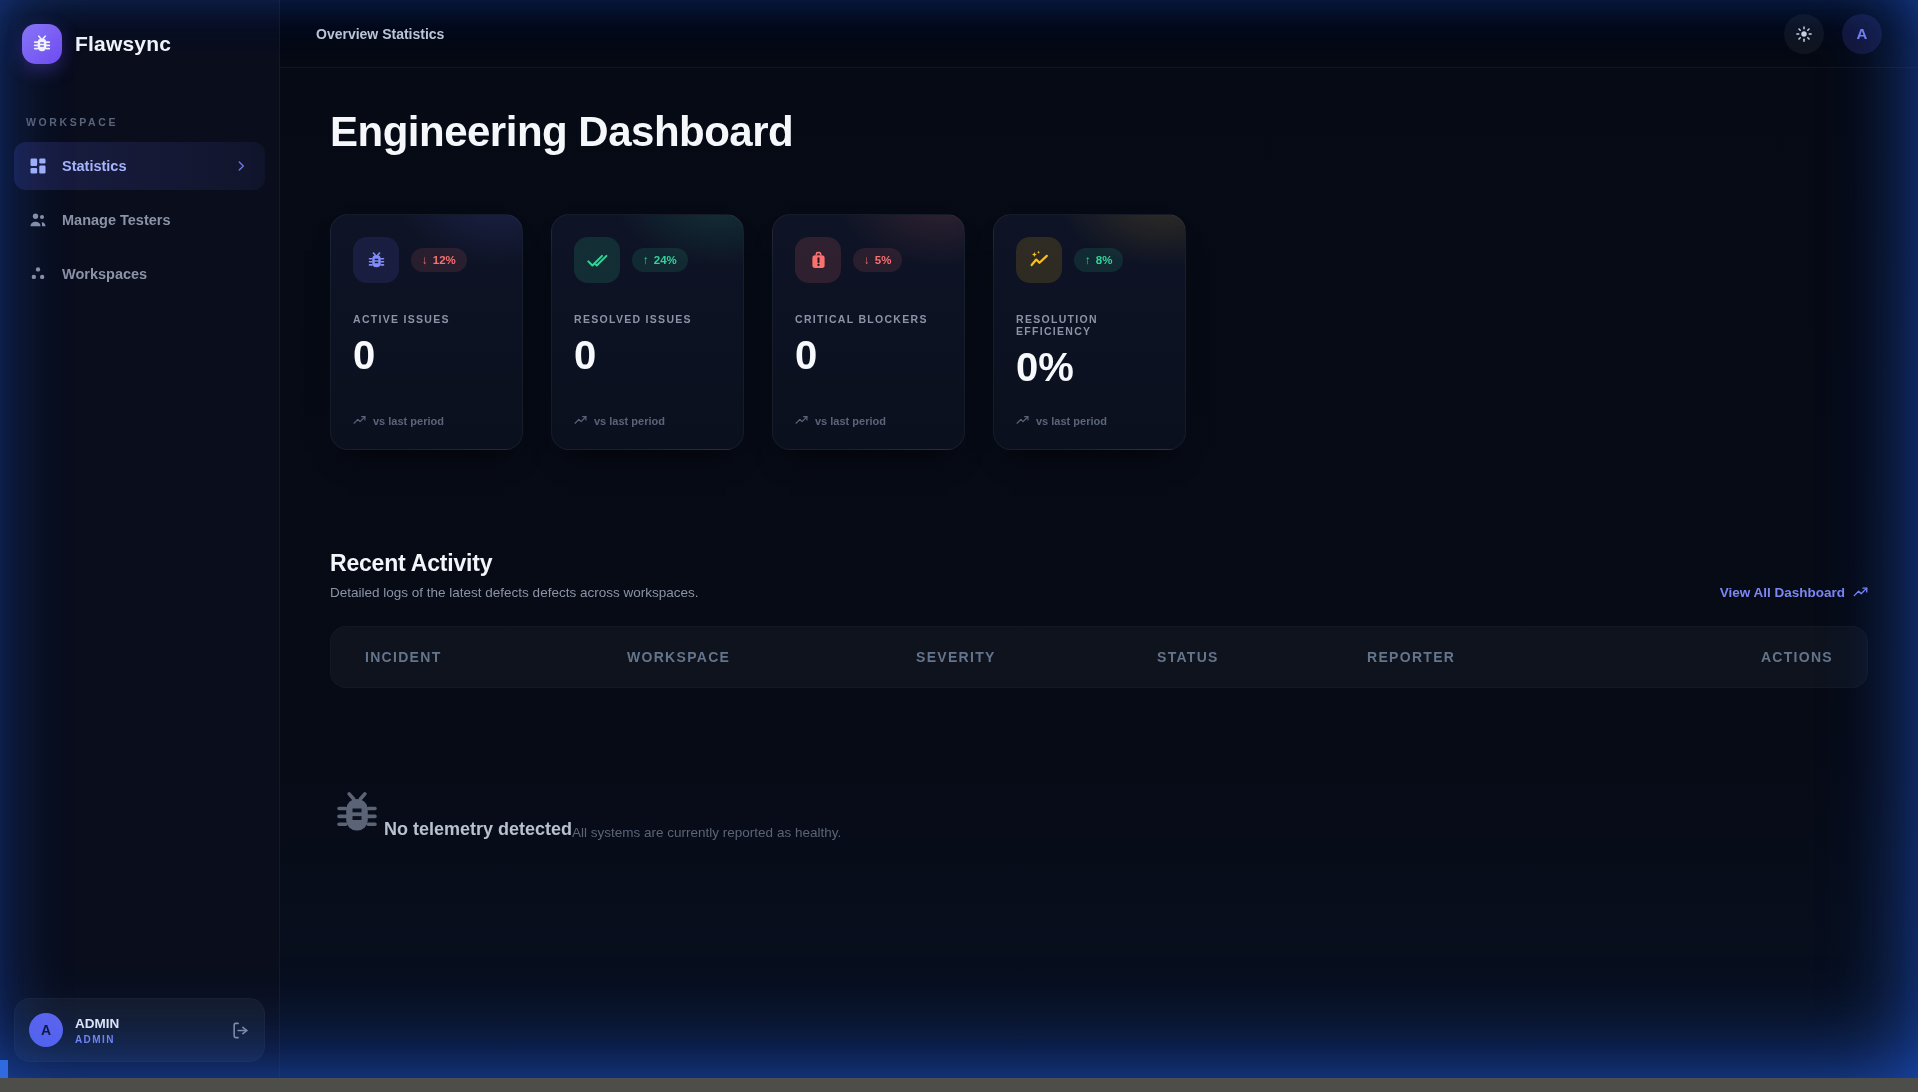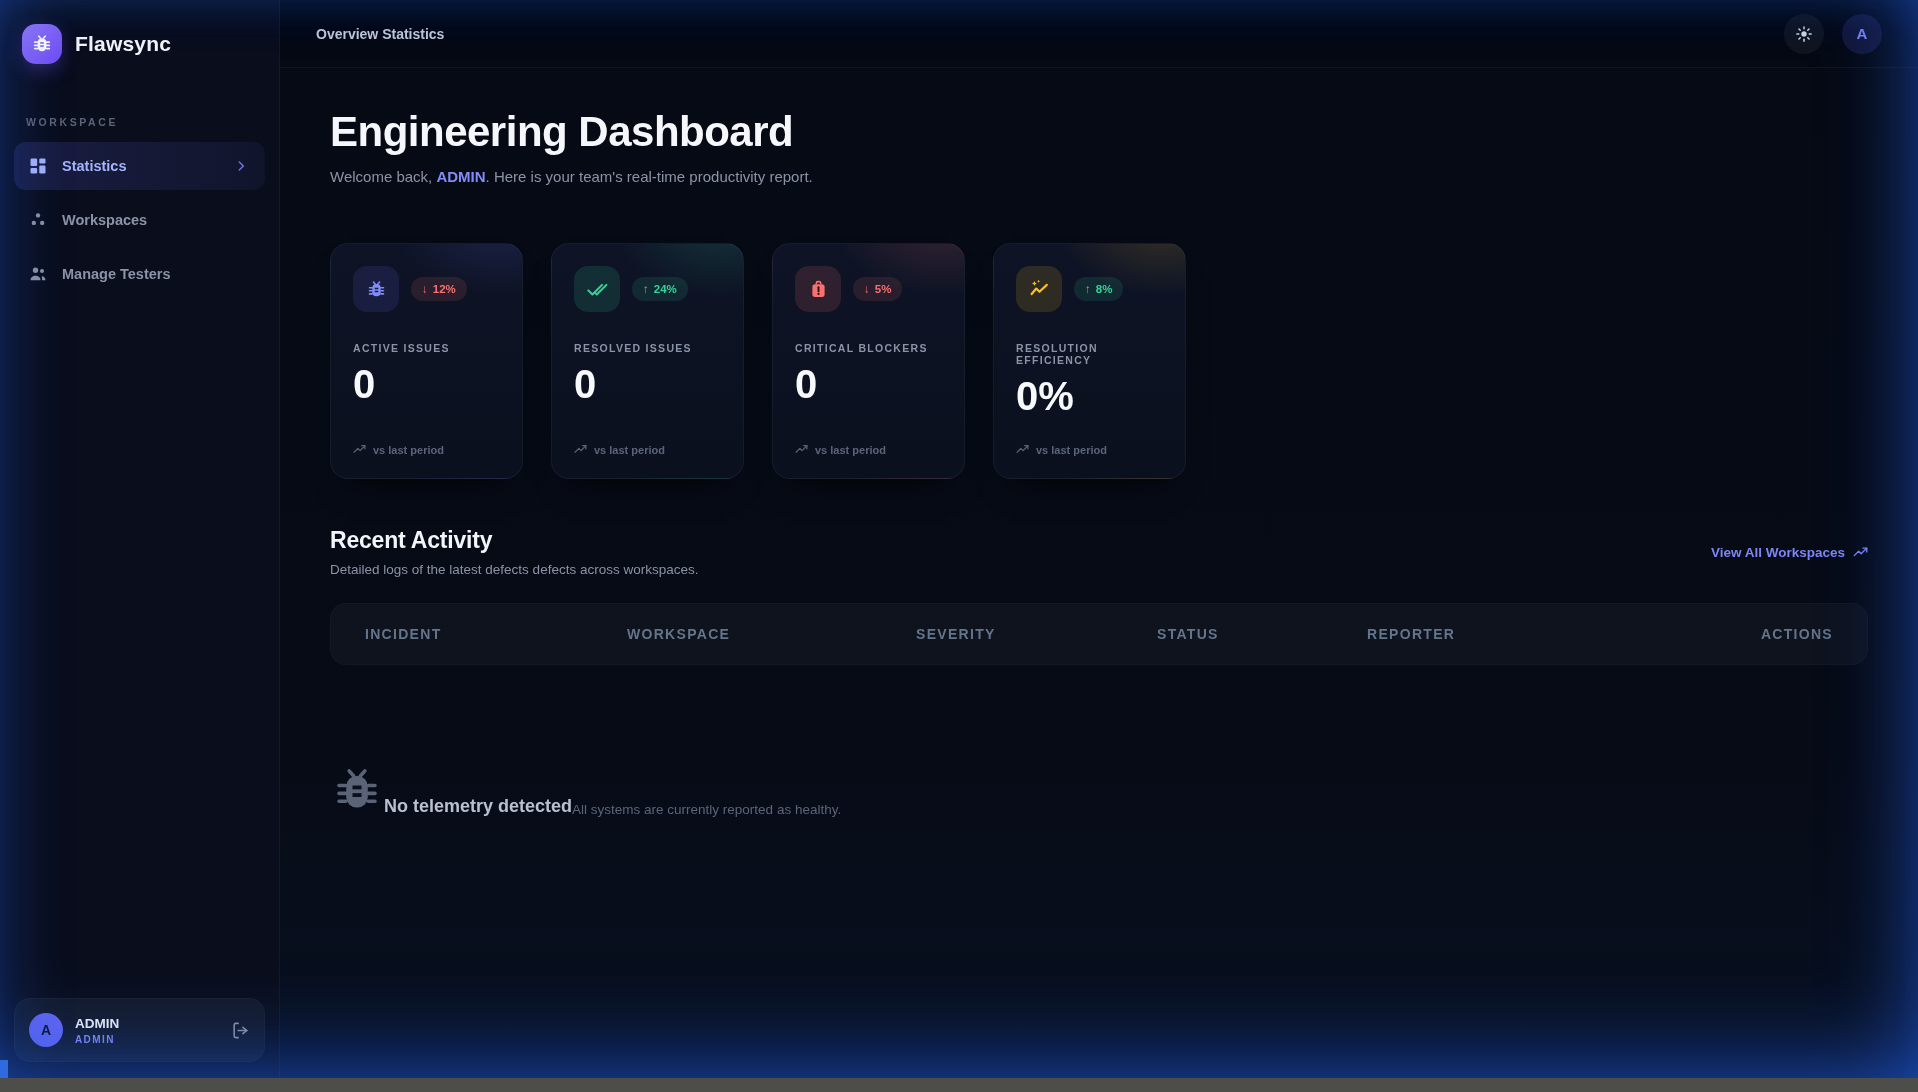--- a/index.html
+++ b/index.html
@@ -100,21 +100,21 @@
   .stat-value { margin-top:8px; font-size:40px; font-weight:800; color:#f7f9fc; }
   .stat-foot { margin-top:auto; display:flex; align-items:center; gap:7px;
     font-size:11px; font-weight:600; color:#5b6478; }
 
   .tone-indigo { --tint:99,102,241;  --icon:#818cf8; }
   .tone-green  { --tint:52,211,153;  --icon:#34d399; }
   .tone-red    { --tint:248,113,113; --icon:#f8716f; }
   .tone-amber  { --tint:251,191,36;  --icon:#fbbf24; }
 
   
-  .activity-head { margin-top:48px; display:flex; align-items:center; }
+  .activity-head { margin-top:100px; display:flex; align-items:flex-end; }
   .activity-title { font-size:23px; font-weight:800; color:#f2f5fa; letter-spacing:-.2px; }
   .activity-sub { margin-top:8px; font-size:13.5px; color:#8b93a7; }
   .view-all { margin-left:auto; display:flex; align-items:center; gap:8px;
     background:none; border:none; cursor:pointer;
     color:#7c86f5; font-size:13.5px; font-weight:800; font-family:inherit; }
 
   .table-header { margin-top:26px; height:62px; border-radius:16px;
     background:rgba(148,163,184,.055); border:1px solid rgba(148,163,184,.04);
     display:grid; grid-template-columns:262px 289px 241px 210px 1fr max-content;
     align-items:center; padding:0 34px;
@@ -166,38 +166,38 @@
           <span class="chev">
             <svg width="14" height="14" viewBox="0 0 24 24" fill="none">
               <polyline points="9 5 16 12 9 19" stroke="currentColor" stroke-width="2.4" stroke-linecap="round" stroke-linejoin="round"></polyline>
             </svg>
           </span>
         </div>
 
         <div class="nav-item">
           <span>
             <svg width="20" height="20" viewBox="0 0 24 24" fill="currentColor">
-              <circle cx="12" cy="6.5" r="2.6"></circle>
-              <circle cx="7" cy="15.5" r="2.6"></circle>
-              <circle cx="17" cy="15.5" r="2.6"></circle>
-            </svg>
-          </span>
-          <span>Workspaces</span>
-        </div>
-
-        <div class="nav-item">
-          <span>
-            <svg width="20" height="20" viewBox="0 0 24 24" fill="currentColor">
               <circle cx="9" cy="7.5" r="3.2"></circle>
               <path d="M3 19.5c0-3.2 2.7-5.3 6-5.3s6 2.1 6 5.3z"></path>
               <circle cx="16.8" cy="8.5" r="2.4"></circle>
               <path d="M16.5 14.7c2.7.2 4.5 2 4.5 4.8h-4z"></path>
             </svg>
           </span>
           <span>Manage Testers</span>
+        </div>
+
+        <div class="nav-item">
+          <span>
+            <svg width="20" height="20" viewBox="0 0 24 24" fill="currentColor">
+              <circle cx="12" cy="6.5" r="2.6"></circle>
+              <circle cx="7" cy="15.5" r="2.6"></circle>
+              <circle cx="17" cy="15.5" r="2.6"></circle>
+            </svg>
+          </span>
+          <span>Workspaces</span>
         </div>
       </nav>
 
       <div class="sidebar-spacer"></div>
 
       <div class="user-card">
         <div class="user-avatar">A</div>
         <div class="user-meta">
           <span class="user-name">ADMIN</span>
           <span class="user-role">ADMIN</span>
@@ -233,21 +233,20 @@
                   <line x1="17" y1="7" x2="18.7" y2="5.3"></line>
               </svg>
             </span>
           </button>
           <button class="topbar-avatar">A</button>
         </div>
       </header>
 
       <main class="content">
         <h1 class="page-title">Engineering Dashboard</h1>
-        <p class="welcome"><span>Welcome back, </span><span class="hl">ADMIN</span><span>. Here is your team's real-time productivity report.</span></p>
 
         <section class="stats-grid">
 
           <div class="stat-card tone-indigo">
             <div class="stat-top">
               <div class="stat-icon">
                 <svg width="21" height="21" viewBox="0 0 24 24" fill="none">
                   <path d="M8.5 3.5l2 2.3M15.5 3.5l-2 2.3" stroke="currentColor" stroke-width="1.8" stroke-linecap="round"></path>
                   <path d="M4 10h3M4 13.5h3M4 17h3M20 10h-3M20 13.5h-3M20 17h-3" stroke="currentColor" stroke-width="1.8" stroke-linecap="round"></path>
                   <rect x="7.2" y="5.8" width="9.6" height="14" rx="4.6" fill="currentColor"></rect>
@@ -355,21 +354,21 @@
           </div>
         </section>
 
         <section>
           <div class="activity-head">
             <div>
               <h2 class="activity-title">Recent Activity</h2>
               <p class="activity-sub">Detailed logs of the latest defects defects across workspaces.</p>
             </div>
             <button class="view-all">
-              <span>View All Workspaces</span>
+              <span>View All Dashboard</span>
               <span>
                 <svg width="15" height="15" viewBox="0 0 24 24" fill="none" stroke="currentColor" stroke-width="2.2" stroke-linecap="round" stroke-linejoin="round">
                   <polyline points="2 17 9 10 13 14 22 5"></polyline>
                     <polyline points="16 5 22 5 22 11"></polyline>
                 </svg>
               </span>
             </button>
           </div>
 
           <div class="table-header">

